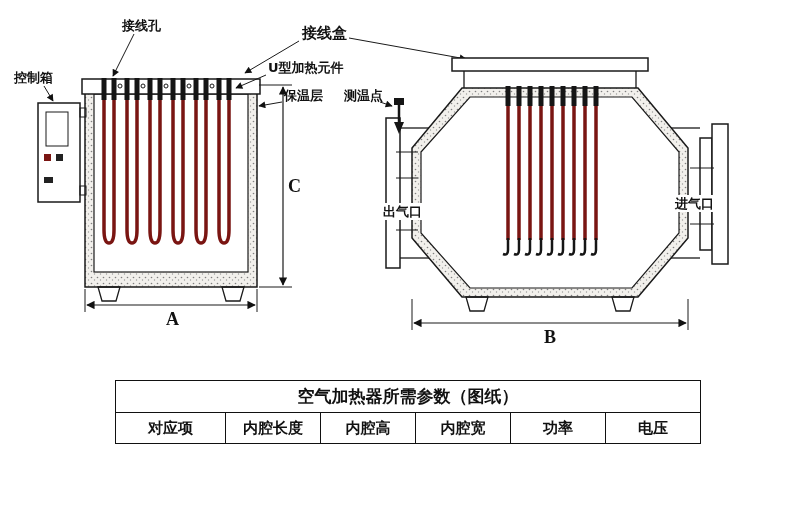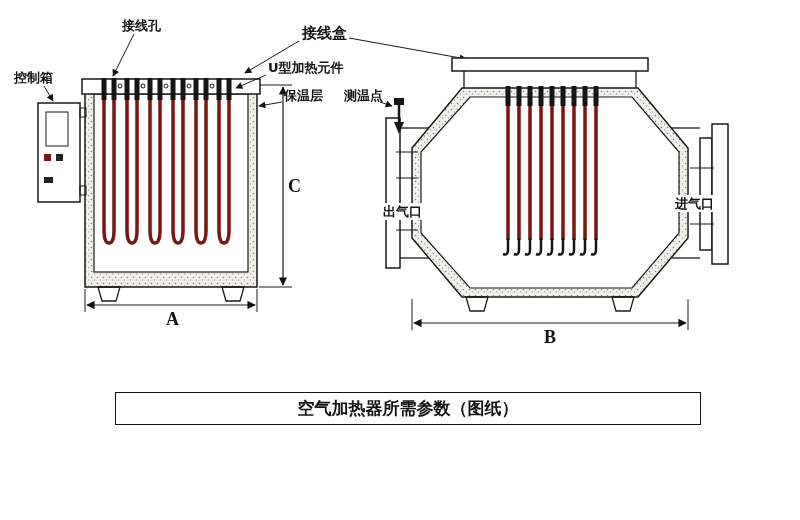--- a/index.html
+++ b/index.html
@@ -16,21 +16,21 @@
   .thin{stroke:#1a1a1a;stroke-width:1;fill:none;}
   .wall{fill:url(#stip);stroke:#1a1a1a;stroke-width:1.5;}
   .cavity{fill:#ffffff;stroke:#1a1a1a;stroke-width:1.2;}
   .plate{fill:#ffffff;stroke:#1a1a1a;stroke-width:1.5;}
   .rod{stroke:#7a1512;stroke-width:3.5;fill:none;}
   .cap{fill:#151515;}
   .dimline{stroke:#1a1a1a;stroke-width:1.2;fill:none;}
   .leader{stroke:#1a1a1a;stroke-width:1;fill:none;}
 
   #params-table{
-    position:absolute;left:115px;top:392px;width:586px;
+    position:absolute;left:115px;top:380px;width:586px;
     border-collapse:collapse;table-layout:fixed;
     font-family:"DejaVu Sans","Liberation Sans",sans-serif;
   }
   #params-table td{
     border:1.5px solid #111;text-align:center;vertical-align:middle;
     font-weight:bold;color:#111;background:#fff;
   }
   #params-table td.title{height:29px;font-size:17px;}
   #params-table td.cell{height:28px;font-size:15px;}
 </style>
@@ -237,14 +237,22 @@
       <col style="width:95px">
       <col style="width:95px">
     <col style="width:95px">
       <col style="width:95px">
       <col style="width:95px">
   </colgroup>
   <tbody>
     <tr>
       <td class="title" colspan="6">空气加热器所需参数（图纸）</td>
     </tr>
+    <tr>
+      <td class="cell">对应项</td>
+      <td class="cell">内腔长度</td>
+      <td class="cell">内腔高</td>
+      <td class="cell">内腔宽</td>
+      <td class="cell">功率</td>
+      <td class="cell">电压</td>
+    </tr>
   </tbody>
 </table>
 
 </body></html>

